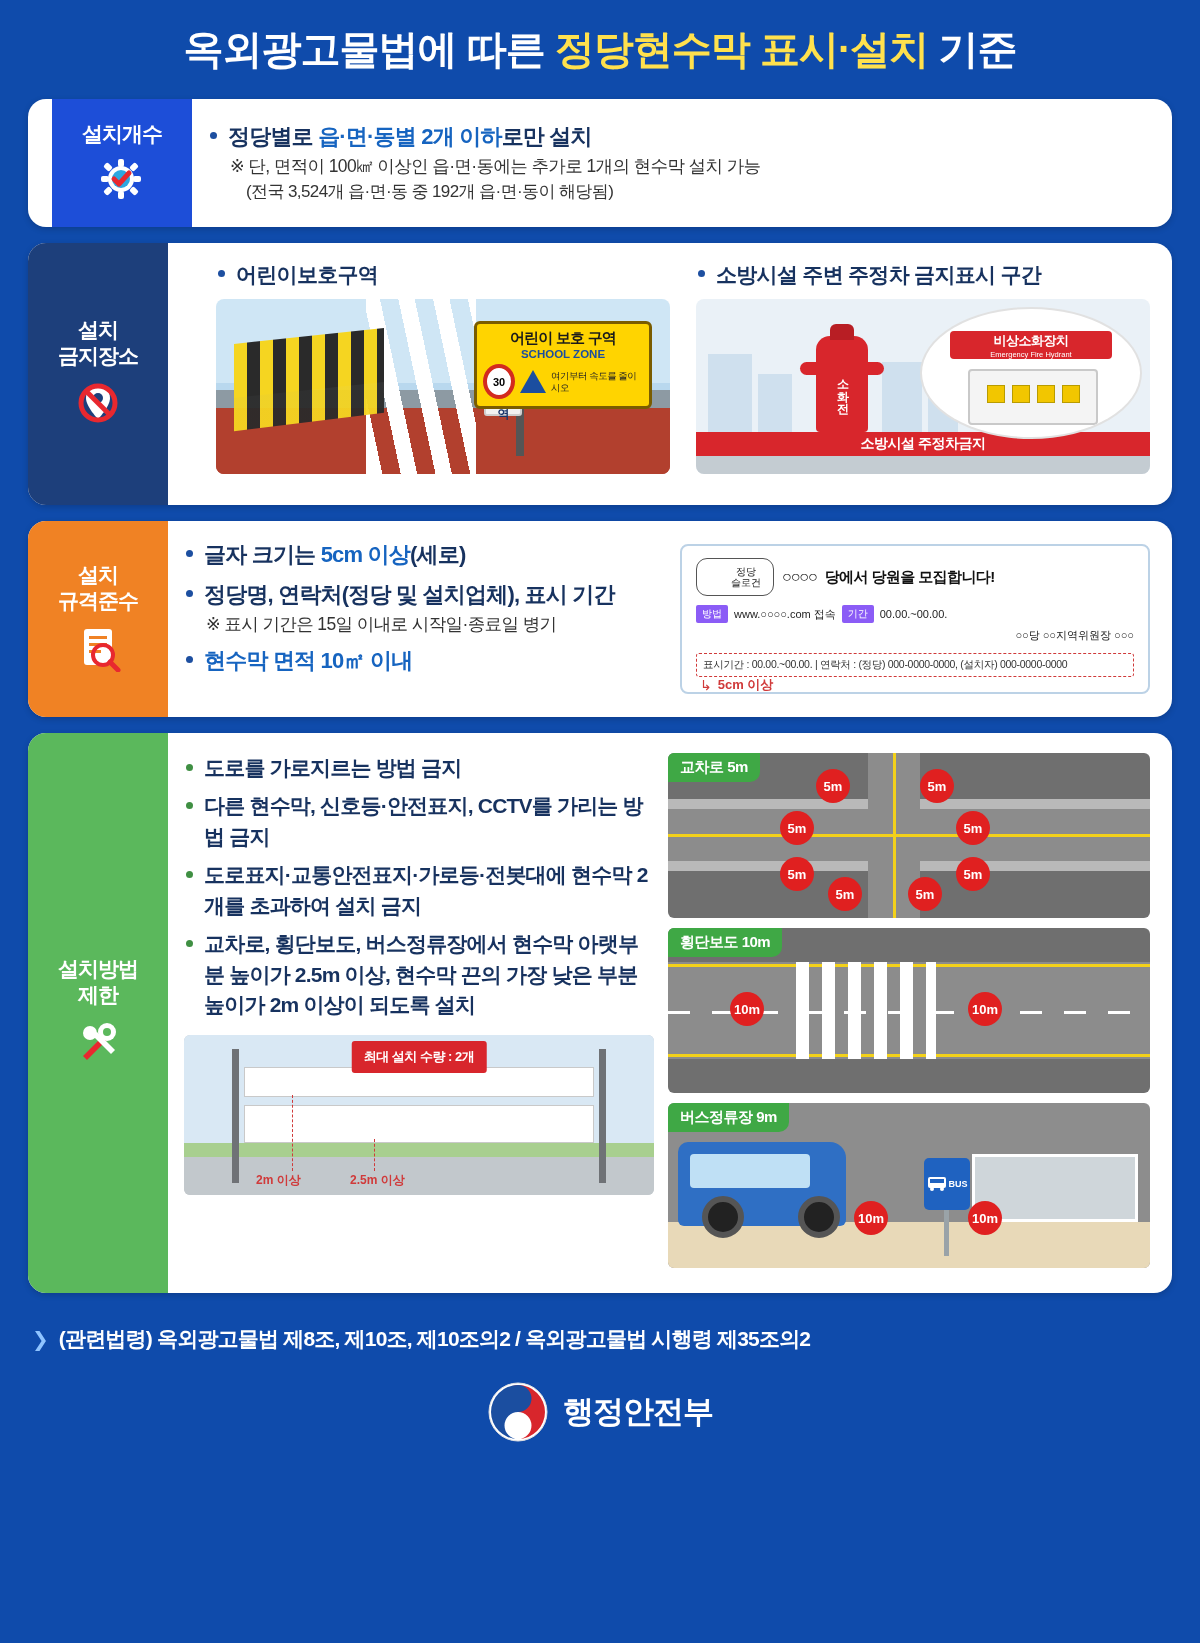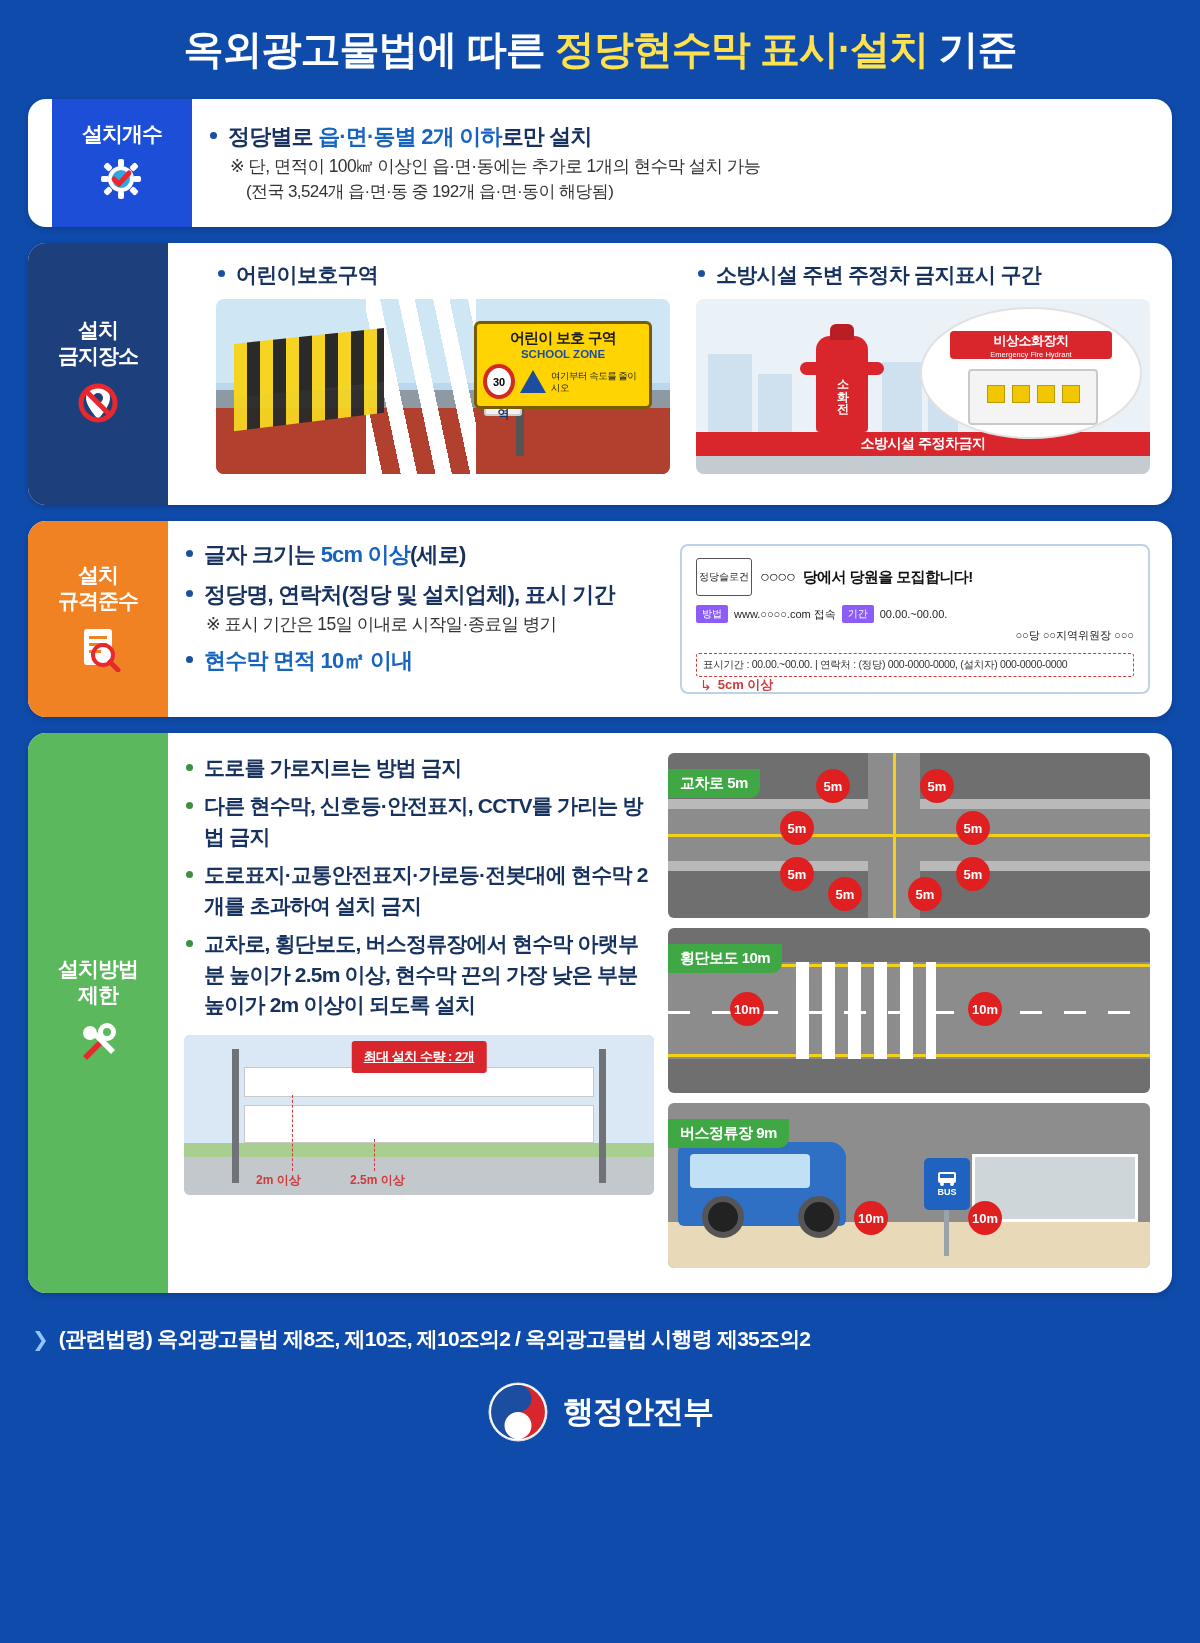--- a/index.html
+++ b/index.html
@@ -116,41 +116,41 @@
 
   
   .sec3{height:196px;}
   .sec3 .content{display:flex;gap:16px;}
   .sec3 .left{flex:0 0 480px;}
   .sec3 .right{flex:1;display:flex;align-items:center;}
   .banner{
     width:100%;height:150px;border:2px solid #bcd2e6;border-radius:8px;background:#fff;position:relative;box-sizing:border-box;padding:12px 14px;
   }
   .banner .bnrow{display:flex;align-items:center;gap:8px;}
-  .banner .slog{width:54px;height:36px;border:1.5px solid #555;border-radius:3px;display:flex;align-items:center;justify-content:center;font-size:10px;color:#222;line-height:1.15;}
+  .banner .slog{width:54px;height:36px;border:1.5px solid #555;border-radius:11px;display:flex;flex-direction:column;align-items:center;justify-content:center;font-size:10px;color:#222;line-height:1.15;padding-left:22px;}
   .banner .circles{letter-spacing:-1px;font-size:16px;color:#222;}
   .banner .recruit{font-size:15px;font-weight:bold;color:#111;letter-spacing:-.6px;}
   .banner .row2{display:flex;align-items:center;gap:6px;margin-top:9px;font-size:11px;color:#222;}
   .banner .tag{background:#8b5cf6;color:#fff;font-size:10px;padding:2px 6px;border-radius:2px;}
   .banner .row3{display:flex;align-items:flex-start;gap:6px;margin-top:5px;font-size:11px;color:#222;justify-content:flex-end;}
   .banner .dashed{margin-top:10px;border:1px dashed #d03a3a;border-radius:3px;padding:4px 6px;font-size:10.5px;color:#333;letter-spacing:-.3px;}
   .banner .arrow5{position:absolute;left:18px;bottom:-2px;display:flex;align-items:center;gap:6px;}
   .banner .arrow5 .ar{color:#d03a3a;font-size:14px;}
   .banner .arrow5 .lb{color:#d03a3a;font-size:13px;font-weight:bold;}
 
   
   .sec4{height:560px;}
   .sec4 .content{display:flex;gap:14px;padding-top:20px;}
   .sec4 .left{flex:0 0 470px;}
   .sec4 .right{flex:1;display:flex;flex-direction:column;gap:10px;}
   .sec4 ul.bl>li:before{background:#3f8f43;}
   .sec4 .t1{font-size:21px;}
 
   .roadbox{position:relative;border-radius:6px;overflow:hidden;background:#7c7c7c;height:165px;}
-  .tagtl{position:absolute;left:0;top:16px;background:#3fa845;color:#fff;font-size:15px;font-weight:bold;padding:5px 12px;border-radius:0 0 10px 0;z-index:5;letter-spacing:-.5px;}
+  .tagtl{position:absolute;left:0;top:0;background:#3fa845;color:#fff;font-size:15px;font-weight:bold;padding:5px 12px;border-radius:0 0 10px 0;z-index:5;letter-spacing:-.5px;}
   .rdot{position:absolute;width:34px;height:34px;border-radius:50%;background:#e02020;color:#fff;font-size:13px;font-weight:bold;display:flex;align-items:center;justify-content:center;z-index:4;}
 
   
   .cross4{background:#6f6f6f;}
   .cross4 .hroad{position:absolute;left:0;right:0;top:56px;height:52px;background:#8c8c8c;}
   .cross4 .vroad{position:absolute;top:0;bottom:0;left:430px;width:52px;background:#8c8c8c;}
   .cross4 .yl{position:absolute;left:0;right:0;top:81px;height:3px;background:#f3d11a;}
   .cross4 .yl2{position:absolute;top:0;bottom:0;left:455px;width:3px;background:#f3d11a;}
   .cross4 .sidew{position:absolute;left:0;right:0;height:10px;background:#b9b9b9;}
 
@@ -164,32 +164,32 @@
   .cw .zebra{position:absolute;left:128px;top:34px;bottom:34px;width:140px;
     background:repeating-linear-gradient(90deg,#fff 0 13px,transparent 13px 26px);}
 
   
   .bus{background:#8d8d8d;}
   .bus .ground{position:absolute;left:0;right:0;bottom:0;height:46px;background:#e8d9b8;}
   .bus .busbody{position:absolute;left:10px;bottom:42px;width:168px;height:84px;background:#2f6fc4;border-radius:10px 16px 6px 6px;}
   .bus .busbody .win{position:absolute;left:12px;top:12px;width:120px;height:34px;background:#bfe0f5;border-radius:4px;}
   .bus .wheel{position:absolute;bottom:30px;width:30px;height:30px;border-radius:50%;background:#222;border:6px solid #555;}
   .bus .shelter{position:absolute;right:12px;bottom:46px;width:160px;height:62px;border:3px solid #fff;background:#cfd6da;}
-  .bus .sign{position:absolute;right:180px;bottom:58px;width:46px;height:52px;background:#1f62c0;border-radius:5px;display:flex;flex-direction:column;align-items:center;justify-content:center;color:#fff;}
+  .bus .sign{position:absolute;right:180px;bottom:58px;width:46px;height:52px;background:#1f62c0;border-radius:5px;display:flex;flex-direction:row;align-items:center;justify-content:center;color:#fff;}
   .bus .signpole{position:absolute;right:201px;bottom:12px;width:5px;height:52px;background:#9aa3a8;}
 
   
   .hang{height:160px;border-radius:6px;background:#c8cdd1;position:relative;overflow:hidden;margin-top:14px;}
   .hang .sky{position:absolute;left:0;right:0;top:0;height:108px;background:#d9e8f4;}
   .hang .grass{position:absolute;left:0;right:0;bottom:0;height:52px;background:#c2c8cc;}
   .hang .grass:before{content:"";position:absolute;left:0;right:0;top:0;height:14px;background:#a8cf8f;}
   .hang .pl{position:absolute;top:14px;bottom:12px;width:7px;background:#6f7276;}
   .hang .b1{position:absolute;left:60px;right:60px;top:32px;height:28px;background:#fff;border:1px solid #c9c9c9;}
   .hang .b2{position:absolute;left:60px;right:60px;top:70px;height:36px;background:#fff;border:1px solid #c9c9c9;}
-  .hang .cap{position:absolute;left:50%;transform:translateX(-50%);top:6px;background:#d8262c;color:#fff;font-size:13px;font-weight:bold;padding:7px 12px;border-radius:3px;letter-spacing:-.5px;text-decoration:underline;}
+  .hang .cap{position:absolute;left:50%;transform:translateX(-50%);top:6px;background:#d8262c;color:#fff;font-size:13px;font-weight:bold;padding:7px 12px;border-radius:3px;letter-spacing:-.5px;}
   .hang .dim{position:absolute;bottom:6px;font-size:12px;font-weight:bold;color:#d03a3a;}
   .hang .vline{position:absolute;width:1px;border-left:1px dashed #d03a3a;}
 
   
   .lawbar{display:flex;align-items:center;gap:10px;padding:16px 30px 6px 32px;}
   .lawbar .chev{color:#8fc4ff;font-size:20px;font-weight:bold;}
   .lawbar .lawtxt{color:#fff;font-size:21px;font-weight:bold;letter-spacing:-.8px;}
 
   .footer{height:105px;display:flex;align-items:center;justify-content:center;gap:14px;}
   .footer .emblem{width:62px;height:62px;position:relative;}

